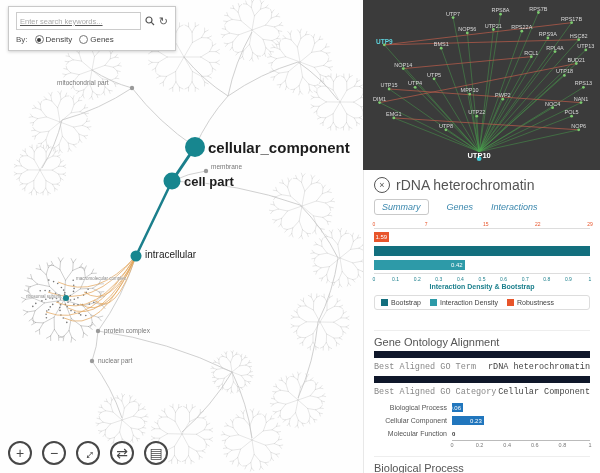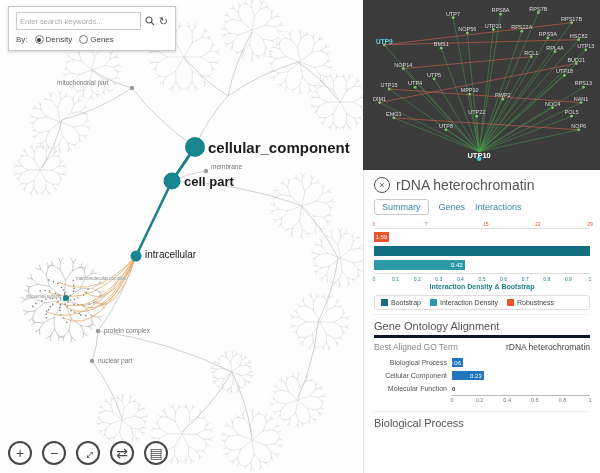--- a/index.html
+++ b/index.html
@@ -13,21 +13,21 @@
   .tl-xl{font-size:15px;font-weight:600;color:#1d1d1d;}
   .tl-lg{font-size:13px;font-weight:600;color:#1d1d1d;text-align:right;}
   .tl-md{font-size:10px;color:#222;text-align:center;}
   .tl-sm{font-size:6.5px;color:#777;}
   .tl-xs{font-size:4.5px;color:#8a8a8a;}
 
   
   .search-panel{position:absolute;left:8px;top:6px;width:168px;background:#fff;border:1px solid #c9c9c9;box-shadow:0 1px 3px rgba(0,0,0,.18);padding:5px 7px 6px;z-index:5;box-sizing:border-box;}
   .sp-title{font-size:10px;font-weight:bold;color:#333;margin-bottom:3px;}
   .sp-row{display:flex;align-items:center;gap:4px;}
-  .sp-row input{flex:1;min-width:0;font-size:7.5px;padding:2px 3px;border:1px solid #ccc;color:#555;height:12px;box-sizing:content-box;}
+  .sp-row input{flex:1;min-width:0;font-size:7.5px;padding:2px 3px;border:1px solid #ccc;color:#555;height:12px;box-sizing:content-box;text-decoration:underline;}
   .sp-row input::placeholder{color:#aaa;}
   .sp-icon{font-size:11px;color:#555;line-height:1;cursor:pointer;display:flex;align-items:center;}
   .by-row{margin-top:5px;font-size:8px;color:#555;gap:7px;align-items:center;display:flex;}
   .radio-opt{display:flex;align-items:center;font-size:8px;color:#444;gap:2px;cursor:pointer;}
   .radio{width:7px;height:7px;border:1px solid #777;border-radius:50%;display:inline-block;position:relative;background:#fff;}
   .radio.checked::after{content:'';position:absolute;left:1.5px;top:1.5px;right:1.5px;bottom:1.5px;background:#3b3b3b;border-radius:50%;}
 
   
   .toolbar{position:absolute;left:8px;bottom:8px;display:flex;gap:10px;z-index:5;}
   .tb-btn{width:24px;height:24px;border:2px solid #474747;border-radius:50%;display:flex;align-items:center;justify-content:center;color:#474747;font-size:14px;background:rgba(255,255,255,.85);cursor:pointer;box-sizing:border-box;}
@@ -39,39 +39,39 @@
   #netSvg{position:absolute;left:0;top:0;}
   .net-label{position:absolute;transform:translate(-50%,-50%);font-size:5.5px;color:#d9d9d9;white-space:nowrap;cursor:pointer;}
   .net-label.hub{font-size:7.5px;color:#fff;font-weight:bold;}
   .net-label.highlight{font-size:6.5px;color:#5fd4de;font-weight:bold;}
 
   
   .detail-panel{flex:1;background:#fff;padding:7px 10px 0;overflow:hidden;border-left:1px solid #e8e8e8;box-sizing:border-box;}
   .dp-header{display:flex;align-items:center;gap:6px;}
   .close{width:14px;height:14px;border:1.5px solid #555;border-radius:50%;color:#555;font-size:9px;display:flex;align-items:center;justify-content:center;cursor:pointer;flex:none;}
   .dp-title{font-size:14px;color:#555;}
-  .tabs{display:flex;gap:10px;margin:6px 0 5px;align-items:center;}
+  .tabs{display:flex;gap:18px;margin:6px 0 5px;align-items:center;font-style:italic;}
   .tab{font-size:9px;color:#3a87ad;cursor:pointer;}
   .tab.active{border:1px solid #c9c9c9;border-radius:3px;padding:2px 7px;}
   .term-id{font-size:10px;color:#666;padding:5px 0;border-top:1px solid #eee;border-bottom:1px solid #f3f3f3;}
   .sec-label{font-size:9px;color:#555;margin:4px 0 2px;}
   .axis{position:relative;height:8px;}
   .axis span{position:absolute;transform:translateX(-50%);font-size:5px;top:0.5px;}
   .axis.top{border-bottom:1px solid #ddd;margin-bottom:2px;}
   .axis.bottom{border-top:1px solid #ddd;margin-top:2px;}
   .axis.bottom span{top:1.5px;}
   .bar-row{height:12px;margin:2px 0;display:flex;align-items:center;}
   .hbar{height:10px;display:flex;align-items:center;justify-content:flex-end;color:#fff;font-size:6px;padding-right:2px;box-sizing:border-box;}
   .axis-caption{font-size:7px;text-align:center;margin-top:1px;font-weight:bold;}
   .legend{display:flex;gap:9px;border:1px solid #ddd;border-radius:3px;padding:3px 6px;margin:5px 0 2px;align-items:center;}
   .legend-item{display:flex;align-items:center;gap:3px;font-size:7px;color:#444;}
   .swatch{width:7px;height:7px;display:inline-block;flex:none;}
-  .sec-header{font-size:11px;color:#555;padding:5px 0 3px;border-top:1px solid #eee;margin-top:4px;}
+  .sec-header{font-size:11px;color:#555;padding:5px 0 3px;border-top:1px solid #eee;margin-top:20px;}
   .sec-header.bp{margin-top:5px;}
-  .go-row{display:flex;justify-content:space-between;font-size:8.5px;padding:4px 0;border-top:3px solid #0f172a;}
+  .go-row{display:flex;justify-content:space-between;font-size:8.5px;padding:4px 0;border-top:7px solid #0f172a;font-family:Liberation Mono, monospace;}
   .go-label{color:#888;}
   .go-value{color:#444;}
   .al-row{display:flex;align-items:center;height:13px;}
   .al-label{width:78px;font-size:7px;color:#555;text-align:right;padding-right:5px;flex:none;box-sizing:border-box;}
   .al-barwrap{flex:1;display:flex;align-items:center;}
   .al-bar{height:9px;display:flex;align-items:center;justify-content:flex-end;color:#fff;font-size:6px;padding-right:2px;box-sizing:border-box;}
   .al-zero{font-size:6px;color:#333;font-weight:bold;}
   .al-axis{margin-left:78px;position:relative;height:10px;border-top:1px solid #bbb;font-size:5.5px;color:#777;}
   .al-axis span{position:absolute;transform:translateX(-50%);top:1px;}
 </style>
@@ -418,20 +418,24 @@
             <span class="swatch" style="background: rgb(232, 85, 43);"></span>
             <span>Robustness</span>
           </span>
         </div>
       <div class="sec-header">Gene Ontology Alignment</div>
       <div id="goRows">
           <div class="go-row">
             <span class="go-label">Best Aligned GO Term</span>
             <span class="go-value">rDNA heterochromatin</span>
           </div>
+          <div class="go-row">
+            <span class="go-label">Best Aligned GO Category</span>
+            <span class="go-value">Cellular Component</span>
+          </div>
         </div>
       <div id="alignChart">
           <div class="al-row">
             <span class="al-label">Biological Process</span>
             <span class="al-barwrap">
               <span class="al-bar" style="background: rgb(33, 118, 189); width: 8%;">0.06</span>
             </span>
           </div>
           <div class="al-row">
             <span class="al-label">Cellular Component</span>

